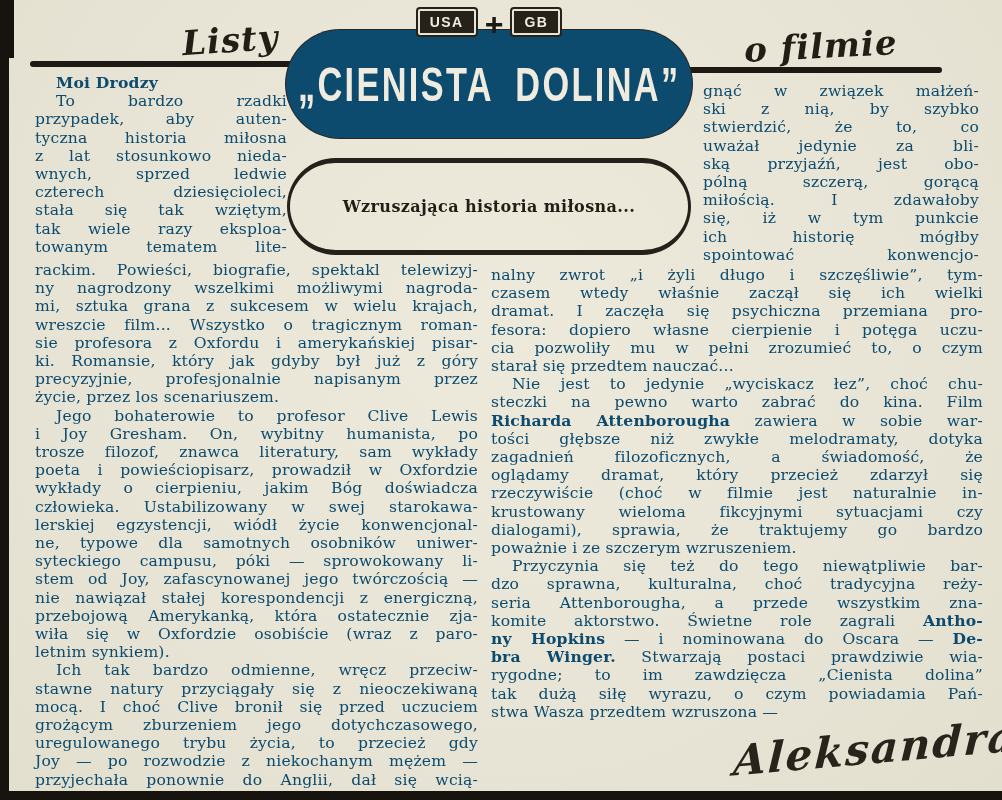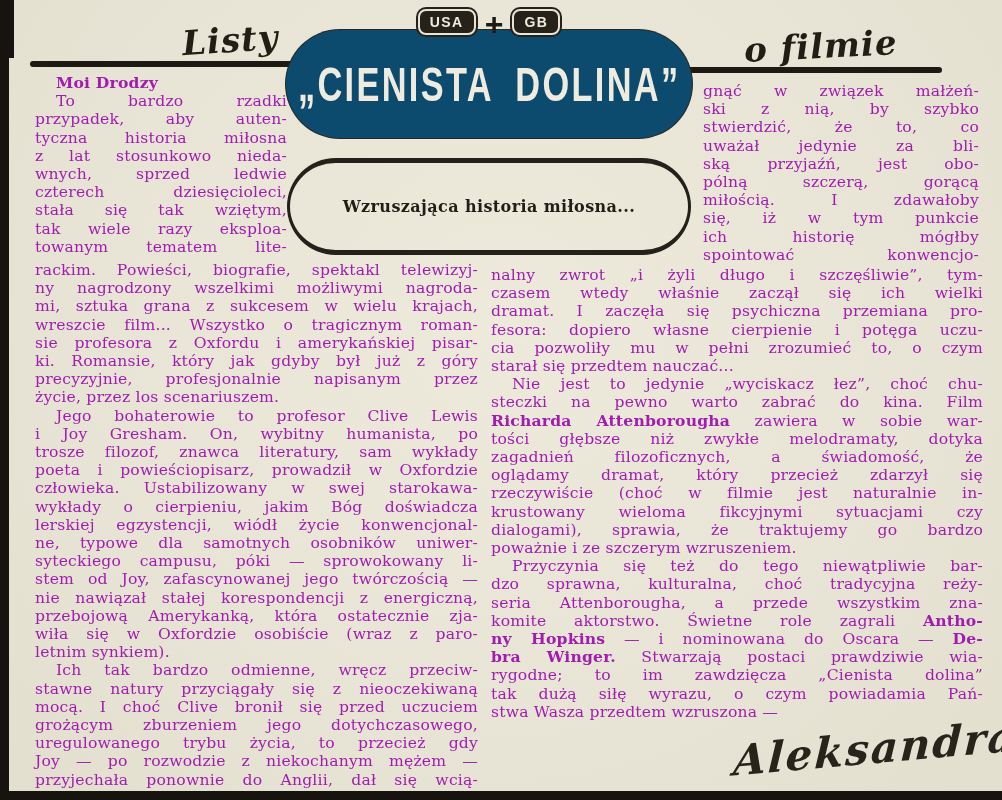--- a/index.html
+++ b/index.html
@@ -32,36 +32,36 @@
     font-size:44px;letter-spacing:3px;word-spacing:14px;white-space:nowrap;
     display:inline-block;transform:scaleX(0.78) scaleY(1.08);margin-top:2px;
   }
   .pills{
     position:absolute;left:286px;top:9px;width:406px;display:flex;
     align-items:flex-start;justify-content:center;gap:9px;z-index:3;
   }
   .country-pill{
     background:#272219;color:#efecdf;font-family:"Liberation Sans",sans-serif;
     font-weight:bold;font-size:14px;letter-spacing:1.5px;line-height:20px;
-    padding:1px 10px;border:2px solid #e8e5d6;border-radius:8px;
+    padding:1px 10px;border:2px solid #e8e5d6;border-radius:2px;
     box-shadow:0 0 0 2px #272219;
   }
   .plus-sign{
     font-family:"Liberation Sans",sans-serif;font-weight:bold;font-size:32px;
     line-height:30px;color:#1d1913;margin-top:0px;
   }
   .tagline-box{
     position:absolute;left:287px;top:158px;width:404px;height:97px;
     border:3px solid #24201a;border-top-width:5px;border-bottom-width:5px;
     border-radius:50px;box-sizing:border-box;
     display:flex;align-items:center;justify-content:center;
   }
   .tagline-text{font-weight:bold;font-size:16px;letter-spacing:0.4px;color:#221e16;}
   
-  .col{position:absolute;font-size:15.6px;line-height:18.2px;color:#a21caf;letter-spacing:0.2px;}
+  .col{position:absolute;font-size:15.6px;line-height:18.2px;color:#0c4a6e;letter-spacing:0.2px;}
   #col-intro-left{left:35px;top:74px;width:252px;}
   #col-intro-right{left:703px;top:82px;width:276px;}
   #col-main-left{left:35px;top:261px;width:443px;}
   #col-main-right{left:491px;top:266px;width:492px;}
   .line{text-align:justify;text-align-last:justify;white-space:normal;}
   .line.no-just{text-align-last:left;}
   .line.indent{text-indent:21px;}
   .line b{font-weight:bold;}
   .signature{
     position:absolute;left:733px;top:724px;font-family:"DejaVu Serif",serif;
@@ -125,22 +125,22 @@
     <div class="line">mi, sztuka grana z sukcesem w wielu krajach,</div>
     <div class="line">wreszcie film... Wszystko o tragicznym roman-</div>
     <div class="line">sie profesora z Oxfordu i amerykańskiej pisar-</div>
     <div class="line">ki. Romansie, który jak gdyby był już z góry</div>
     <div class="line">precyzyjnie, profesjonalnie napisanym przez</div>
     <div class="line no-just">życie, przez los scenariuszem.</div>
     <div class="line indent">Jego bohaterowie to profesor Clive Lewis</div>
     <div class="line">i Joy Gresham. On, wybitny humanista, po</div>
     <div class="line">trosze filozof, znawca literatury, sam wykłady</div>
     <div class="line">poeta i powieściopisarz, prowadził w Oxfordzie</div>
+    <div class="line">wykłady o cierpieniu, jakim Bóg doświadcza</div>
     <div class="line">człowieka. Ustabilizowany w swej starokawa-</div>
-    <div class="line">wykłady o cierpieniu, jakim Bóg doświadcza</div>
     <div class="line">lerskiej egzystencji, wiódł życie konwencjonal-</div>
     <div class="line">ne, typowe dla samotnych osobników uniwer-</div>
     <div class="line">syteckiego campusu, póki — sprowokowany li-</div>
     <div class="line">stem od Joy, zafascynowanej jego twórczością —</div>
     <div class="line">nie nawiązał stałej korespondencji z energiczną,</div>
     <div class="line">przebojową Amerykanką, która ostatecznie zja-</div>
     <div class="line">wiła się w Oxfordzie osobiście (wraz z paro-</div>
     <div class="line no-just">letnim synkiem).</div>
     <div class="line indent">Ich tak bardzo odmienne, wręcz przeciw-</div>
     <div class="line">stawne natury przyciągały się z nieoczekiwaną</div>

